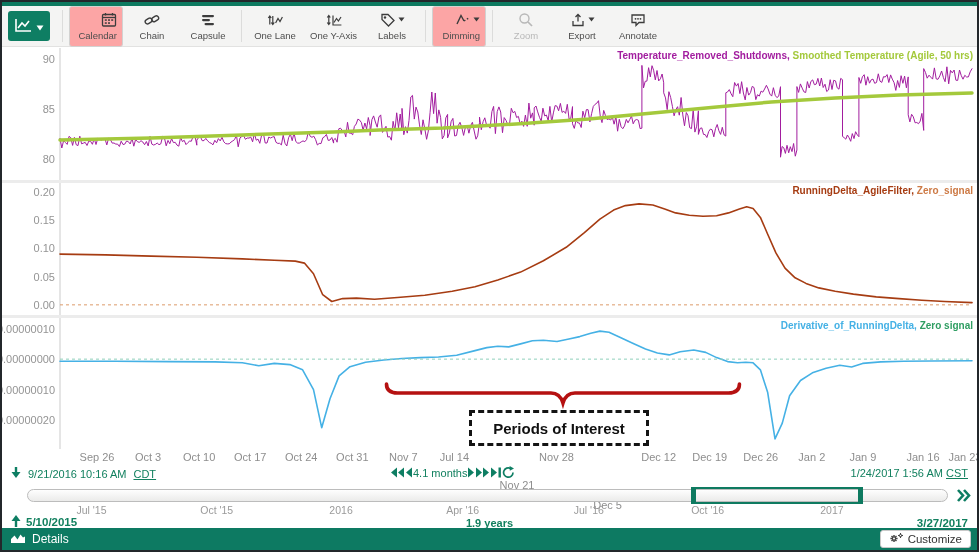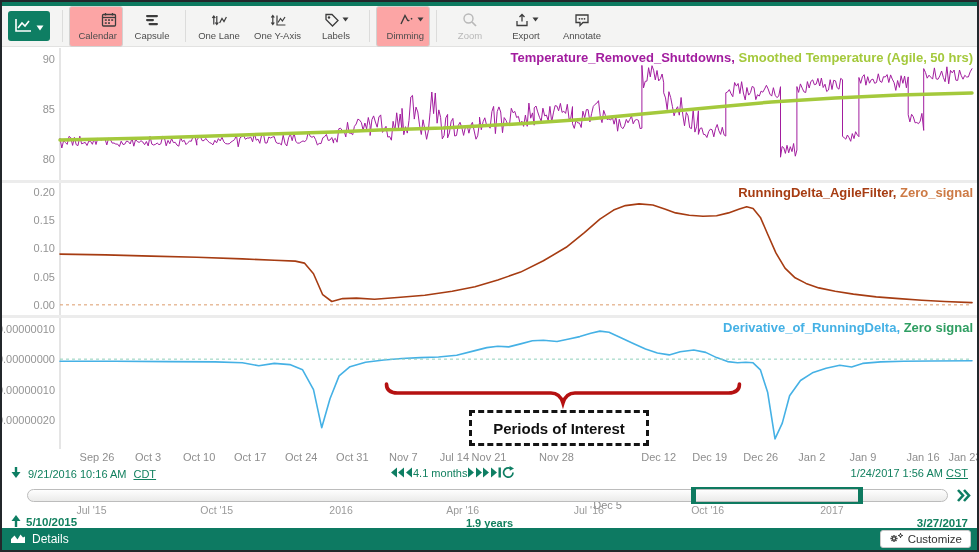--- a/index.html
+++ b/index.html
@@ -24,21 +24,21 @@
     display:flex; flex-direction:column; align-items:center; justify-content:center;
     min-width:42px; height:37px; padding:1px 5px; border-radius:3px; border:1px solid transparent; cursor:pointer;
   }
   .tb-btn.active { background:#fca5a5; border-color:#d2d2d1;align-items:flex-end; }
   .tb-ico { height:17px; display:flex; align-items:center; gap:2px; }
   .tb-label { font-size:9.5px; color:#4d4d4d; margin-top:2px; white-space:nowrap; }
   .tb-btn.disabled .tb-label { color:#b8b8b8; }
   
   .chart-area { position:absolute; top:45px; left:0; width:979px; height:417px; background:#fff; }
   #chart-svg { position:absolute; top:0; left:0; }
-  .legend { position:absolute; right:8px; font-size:13px; font-weight:bold; white-space:nowrap; }
+  .legend { position:absolute; right:8px; font-size:10px; font-weight:bold; white-space:nowrap; }
   .xtick { position:absolute; top:404px; transform:translateX(-50%); font-size:11px; color:#8e8e8e; white-space:nowrap; }
   .poi-box {
     position:absolute; left:467px; top:363px; width:180px; height:36px;
     border:3px dashed #141414; background:#fff; box-sizing:border-box;
     display:flex; align-items:center; justify-content:center;
     font-size:15px; font-weight:bold; color:#111;
   }
   
   .nav-left  { position:absolute; top:465px; left:9px;  display:flex; align-items:center; gap:7px; font-size:11px; color:#12805f; }
   .nav-center{ position:absolute; top:464px; left:388px; display:flex; align-items:center; }
@@ -109,20 +109,31 @@
               <g fill="#3c3c3c">
                 <rect x="3.8" y="7.3" width="2" height="1.5"></rect>
                 <rect x="7" y="7.3" width="2" height="1.5"></rect>
                 <rect x="10.2" y="7.3" width="2" height="1.5"></rect>
                 <rect x="3.8" y="10.3" width="2" height="1.5"></rect>
                 <rect x="7" y="10.3" width="2" height="1.5"></rect>
               </g>
             </svg>
           </span>
           <span class="tb-label">Calendar</span>
+        </div>
+        <div class="tb-btn">
+          <span class="tb-ico">
+            <svg width="16" height="16" viewBox="0 0 16 16">
+              <g stroke="#3c3c3c" stroke-width="1.4" fill="none">
+                <rect x="1" y="6.8" width="7.2" height="4.4" rx="2.2" transform="rotate(-32 4.6 9)"></rect>
+                <rect x="7.6" y="4.6" width="7.2" height="4.4" rx="2.2" transform="rotate(-32 11.2 6.8)"></rect>
+              </g>
+            </svg>
+          </span>
+          <span class="tb-label">Chain</span>
         </div>
         <div class="tb-btn">
           <span class="tb-ico">
             <svg width="16" height="16" viewBox="0 0 16 16">
               <g fill="#3c3c3c">
                 <rect x="2" y="3" width="12" height="2.2" rx="1.1"></rect>
                 <rect x="2" y="7" width="8" height="2.2" rx="1.1"></rect>
                 <rect x="4.5" y="11" width="9.5" height="2.2" rx="1.1"></rect>
               </g>
             </svg>
@@ -251,21 +262,21 @@
       </div>
     <div id="xaxis">
         <span class="xtick" style="left: 95.0272px;">Sep 26</span>
         <span class="xtick" style="left: 146.083px;">Oct 3</span>
         <span class="xtick" style="left: 197.139px;">Oct 10</span>
         <span class="xtick" style="left: 248.195px;">Oct 17</span>
         <span class="xtick" style="left: 299.251px;">Oct 24</span>
         <span class="xtick" style="left: 350.307px;">Oct 31</span>
         <span class="xtick" style="left: 401.363px;">Nov 7</span>
         <span class="xtick" style="left: 452.419px;">Jul 14</span>
-        <span class="xtick" style="left: 487px;">Nov 21</span>
+        <span class="xtick" style="left: 515px; margin-top: 28px;">Nov 21</span>
         <span class="xtick" style="left: 554.53px;">Nov 28</span>
         <span class="xtick" style="left: 605.586px; margin-top: 48px;">Dec 5</span>
         <span class="xtick" style="left: 656.642px;">Dec 12</span>
         <span class="xtick" style="left: 707.698px;">Dec 19</span>
         <span class="xtick" style="left: 758.754px;">Dec 26</span>
         <span class="xtick" style="left: 809.81px;">Jan 2</span>
         <span class="xtick" style="left: 860.866px;">Jan 9</span>
         <span class="xtick" style="left: 921px;">Jan 16</span>
         <span class="xtick" style="left: 962.978px;">Jan 23</span>
       </div>

